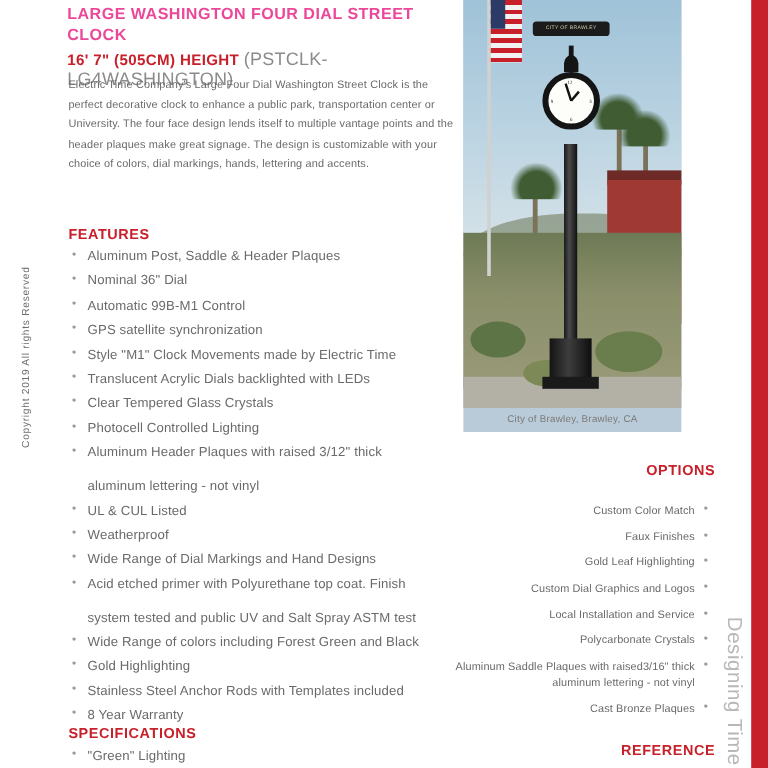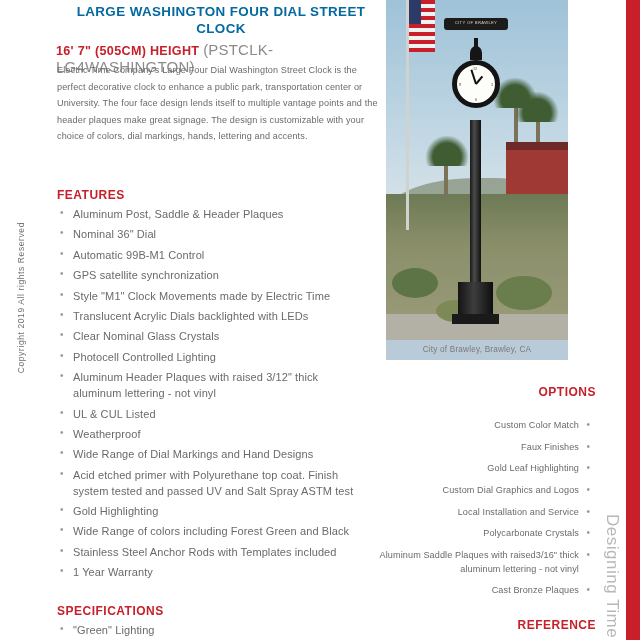--- a/index.html
+++ b/index.html
@@ -63,27 +63,26 @@
   }
 
   
   .title-block {
     position: absolute;
     left: 56px;
     top: 4px;
     width: 330px;
   }
   .title-line1 {
-    color: #0369a1;
+    color: #ec4899;
     font-size: 13.4px;
     font-weight: bold;
     letter-spacing: 0.4px;
     line-height: 1.25;
     text-transform: uppercase;
-    text-align: center;
   }
   .title-line2 {
     color: #c8202a;
     font-size: 12.6px;
     font-weight: bold;
     letter-spacing: 0.3px;
     margin-top: 3px;
   }
   .title-sku {
     color: #8b8b8b;
@@ -150,21 +149,21 @@
   ul.bullets li:before {
     content: "\2022";
     position: absolute;
     left: 2px;
     top: -1px;
     color: #9b9b9b;
     font-size: 10px;
   }
   ul.bullets li .l2 {
     display: block;
-    margin-top: 4px;
+    margin-top: 16px;
   }
   #features-list {
     position: absolute;
     left: 58px;
     top: 208px;
     width: 320px;
   }
   #specs-list {
     position: absolute;
     left: 58px;
@@ -450,31 +449,31 @@
   <div class="intro">Electric Time Company's Large Four Dial Washington Street Clock is the perfect decorative clock to enhance a public park, transportation center or University. The four face design lends itself to multiple vantage points and the header plaques make great signage. The design is customizable with your choice of colors, dial markings, hands, lettering and accents.</div>
 
   <div class="sec-title" id="features-title">FEATURES</div>
   <ul class="bullets" id="features-list">
       <li><span>Aluminum Post, Saddle &amp; Header Plaques</span></li>
       <li><span>Nominal 36" Dial</span></li>
       <li><span>Automatic 99B-M1 Control</span></li>
       <li><span>GPS satellite synchronization</span></li>
       <li><span>Style "M1" Clock Movements made by Electric Time</span></li>
       <li><span>Translucent Acrylic Dials backlighted with LEDs</span></li>
-      <li><span>Clear Nominal Glass Crystals</span></li>
+      <li><span>Clear Tempered Glass Crystals</span></li>
       <li><span>Photocell Controlled Lighting</span></li>
       <li><span>Aluminum Header Plaques with raised 3/12" thick</span><span class="l2">aluminum lettering - not vinyl</span></li>
       <li><span>UL &amp; CUL Listed</span></li>
       <li><span>Weatherproof</span></li>
       <li><span>Wide Range of Dial Markings and Hand Designs</span></li>
-      <li><span>Acid etched primer with Polyurethane top coat. Finish</span><span class="l2">system tested and passed UV and Salt Spray ASTM test</span></li>
+      <li><span>Acid etched primer with Polyurethane top coat. Finish</span><span class="l2">system tested and public UV and Salt Spray ASTM test</span></li>
+      <li><span>Wide Range of colors  including  Forest Green and Black</span></li>
       <li><span>Gold Highlighting</span></li>
-      <li><span>Wide Range of colors  including  Forest Green and Black</span></li>
       <li><span>Stainless Steel Anchor Rods with Templates included</span></li>
-      <li><span>1 Year Warranty</span></li>
+      <li><span>8 Year Warranty</span></li>
     </ul>
 
   <div class="sec-title" id="specs-title">SPECIFICATIONS</div>
   <ul class="bullets" id="specs-list">
       <li><span>"Green"  Lighting</span></li>
     </ul>
 
   <div class="sec-title" id="options-title">OPTIONS</div>
   <ul class="bullets-right" id="options-list">
       <li><span>Custom Color Match</span></li>

